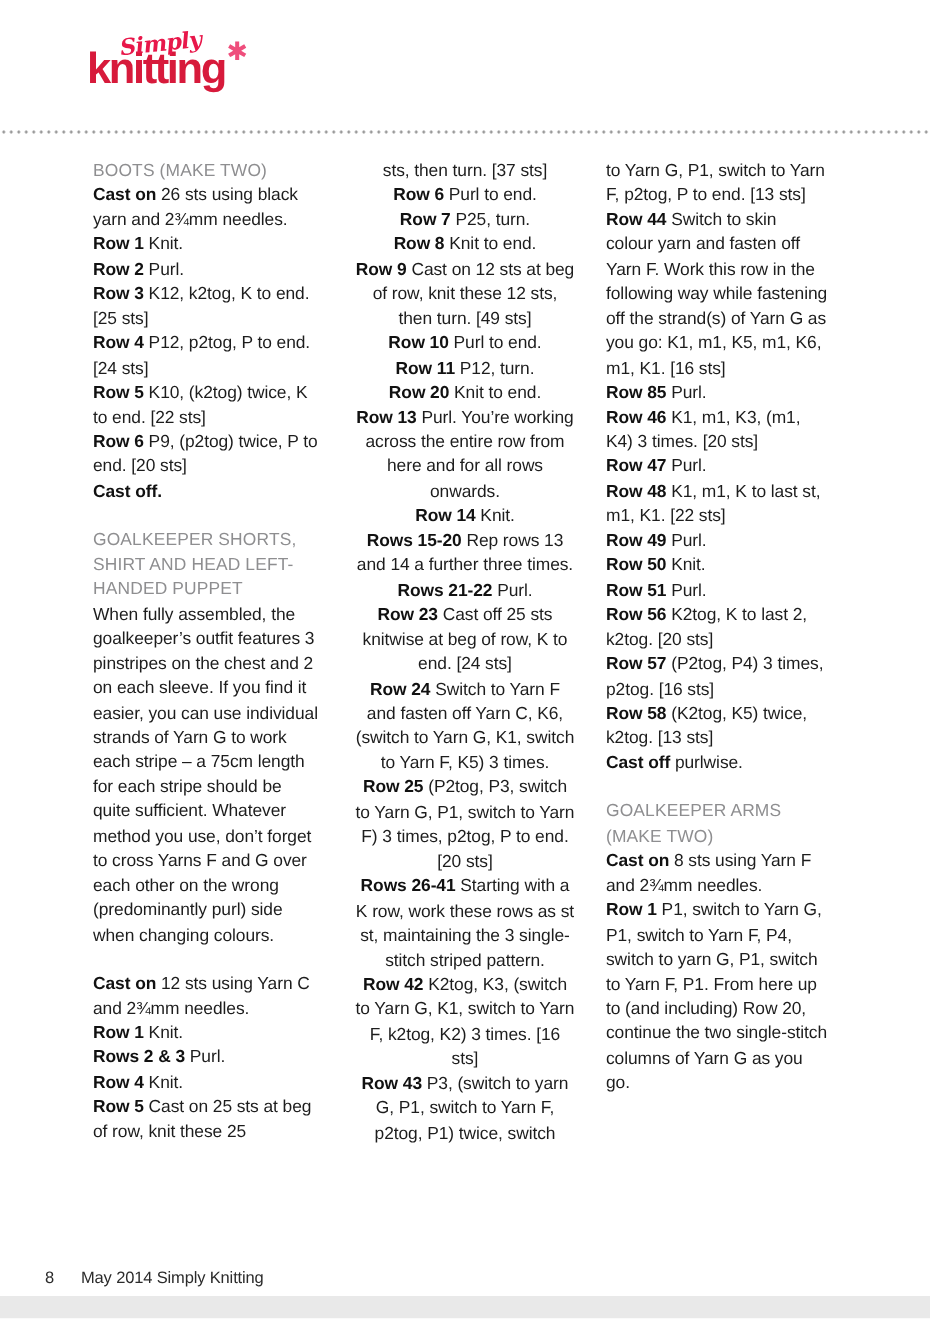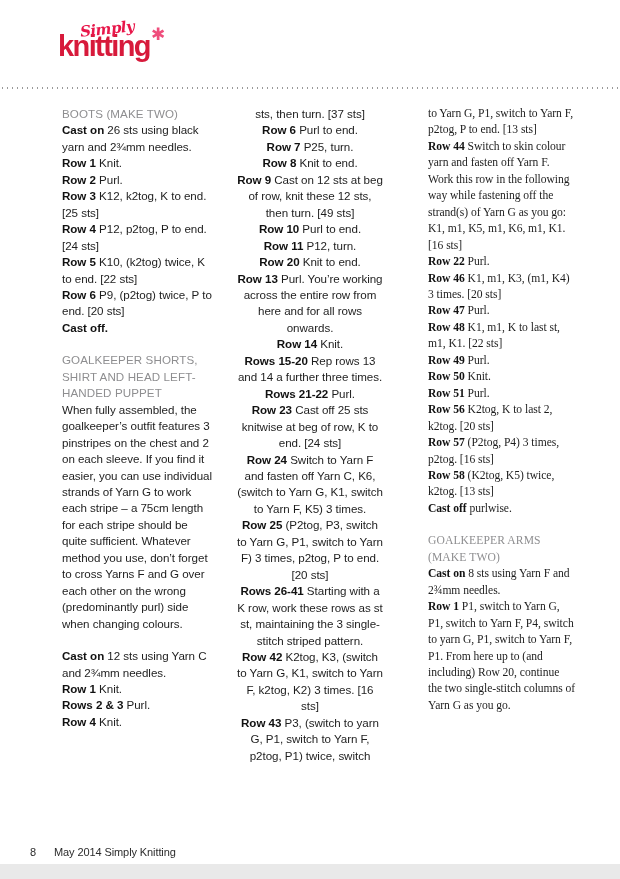--- a/index.html
+++ b/index.html
@@ -89,21 +89,21 @@
     position: absolute;
     top: 0;
     width: 145px;
     font-size: 11.6px;
     line-height: 16.45px;
     color: #1d1d1d;
     letter-spacing: -0.05px;
   }
   #col-1 { left: 62px; width: 152px; }
   #col-2 { left: 237px; width: 146px; text-align: center; }
-  #col-3 { left: 428px; width: 148px; font-family: Liberation Serif, serif; }
+  #col-3 { left: 404px; width: 148px; }
 
   .section-head {
     color: #8e8e90;
     font-size: 11.6px;
     line-height: 16.45px;
     letter-spacing: 0.1px;
     margin: 0;
   }
   .head-spacer { height: 16px; }
   .para { margin: 0; }
@@ -176,20 +176,21 @@
       <p class="para"><b>Row 6</b> P9, (p2tog) twice, P to end. [20 sts]</p>
       <p class="para"><b>Cast off.</b></p>
       <div class="head-spacer"></div>
       <p class="section-head">GOALKEEPER SHORTS, SHIRT AND HEAD LEFT-HANDED PUPPET</p>
       <p class="para">When fully assembled, the goalkeeper’s outfit features 3 pinstripes on the chest and 2 on each sleeve. If you find it easier, you can use individual strands of Yarn G to work each stripe – a 75cm length for each stripe should be quite sufficient. Whatever method you use, don’t forget to cross Yarns F and G over each other on the wrong (predominantly purl) side when changing colours.</p>
       <div class="head-spacer"></div>
       <p class="para"><b>Cast on</b> 12 sts using Yarn C and 2¾mm needles.</p>
       <p class="para"><b>Row 1</b> Knit.</p>
       <p class="para"><b>Rows 2 &amp; 3</b> Purl.</p>
       <p class="para"><b>Row 4</b> Knit.</p>
+      <p class="para"><b>Row 5</b> Cast on 25 sts at beg of row, knit these 25</p>
     </div>
   <div class="col" id="col-2">
       <p class="para">sts, then turn. [37 sts]</p>
       <p class="para"><b>Row 6</b> Purl to end.</p>
       <p class="para"><b>Row 7</b> P25, turn.</p>
       <p class="para"><b>Row 8</b> Knit to end.</p>
       <p class="para"><b>Row 9</b> Cast on 12 sts at beg of row, knit these 12 sts, then turn. [49 sts]</p>
       <p class="para"><b>Row 10</b> Purl to end.</p>
       <p class="para"><b>Row 11</b> P12, turn.</p>
       <p class="para"><b>Row 20</b> Knit to end.</p>
@@ -200,21 +201,21 @@
       <p class="para"><b>Row 23</b> Cast off 25 sts knitwise at beg of row, K to end. [24 sts]</p>
       <p class="para"><b>Row 24</b> Switch to Yarn F and fasten off Yarn C, K6, (switch to Yarn G, K1, switch to Yarn F, K5) 3 times.</p>
       <p class="para"><b>Row 25</b> (P2tog, P3, switch to Yarn G, P1, switch to Yarn F) 3 times, p2tog, P to end. [20 sts]</p>
       <p class="para"><b>Rows 26-41</b> Starting with a K row, work these rows as st st, maintaining the 3 single-stitch striped pattern.</p>
       <p class="para"><b>Row 42</b> K2tog, K3, (switch to Yarn G, K1, switch to Yarn F, k2tog, K2) 3 times. [16 sts]</p>
       <p class="para"><b>Row 43</b> P3, (switch to yarn G, P1, switch to Yarn F, p2tog, P1) twice, switch</p>
     </div>
   <div class="col" id="col-3">
       <p class="para">to Yarn G, P1, switch to Yarn F, p2tog, P to end. [13 sts]</p>
       <p class="para"><b>Row 44</b> Switch to skin colour yarn and fasten off Yarn F. Work this row in the following way while fastening off the strand(s) of Yarn G as you go: K1, m1, K5, m1, K6, m1, K1. [16 sts]</p>
-      <p class="para"><b>Row 22</b> Purl.</p>
+      <p class="para"><b>Row 85</b> Purl.</p>
       <p class="para"><b>Row 46</b> K1, m1, K3, (m1, K4) 3 times. [20 sts]</p>
       <p class="para"><b>Row 47</b> Purl.</p>
       <p class="para"><b>Row 48</b> K1, m1, K to last st, m1, K1. [22 sts]</p>
       <p class="para"><b>Row 49</b> Purl.</p>
       <p class="para"><b>Row 50</b> Knit.</p>
       <p class="para"><b>Row 51</b> Purl.</p>
       <p class="para"><b>Row 56</b> K2tog, K to last 2, k2tog. [20 sts]</p>
       <p class="para"><b>Row 57</b> (P2tog, P4) 3 times, p2tog. [16 sts]</p>
       <p class="para"><b>Row 58</b> (K2tog, K5) twice, k2tog. [13 sts]</p>
       <p class="para"><b>Cast off</b> purlwise.</p>

